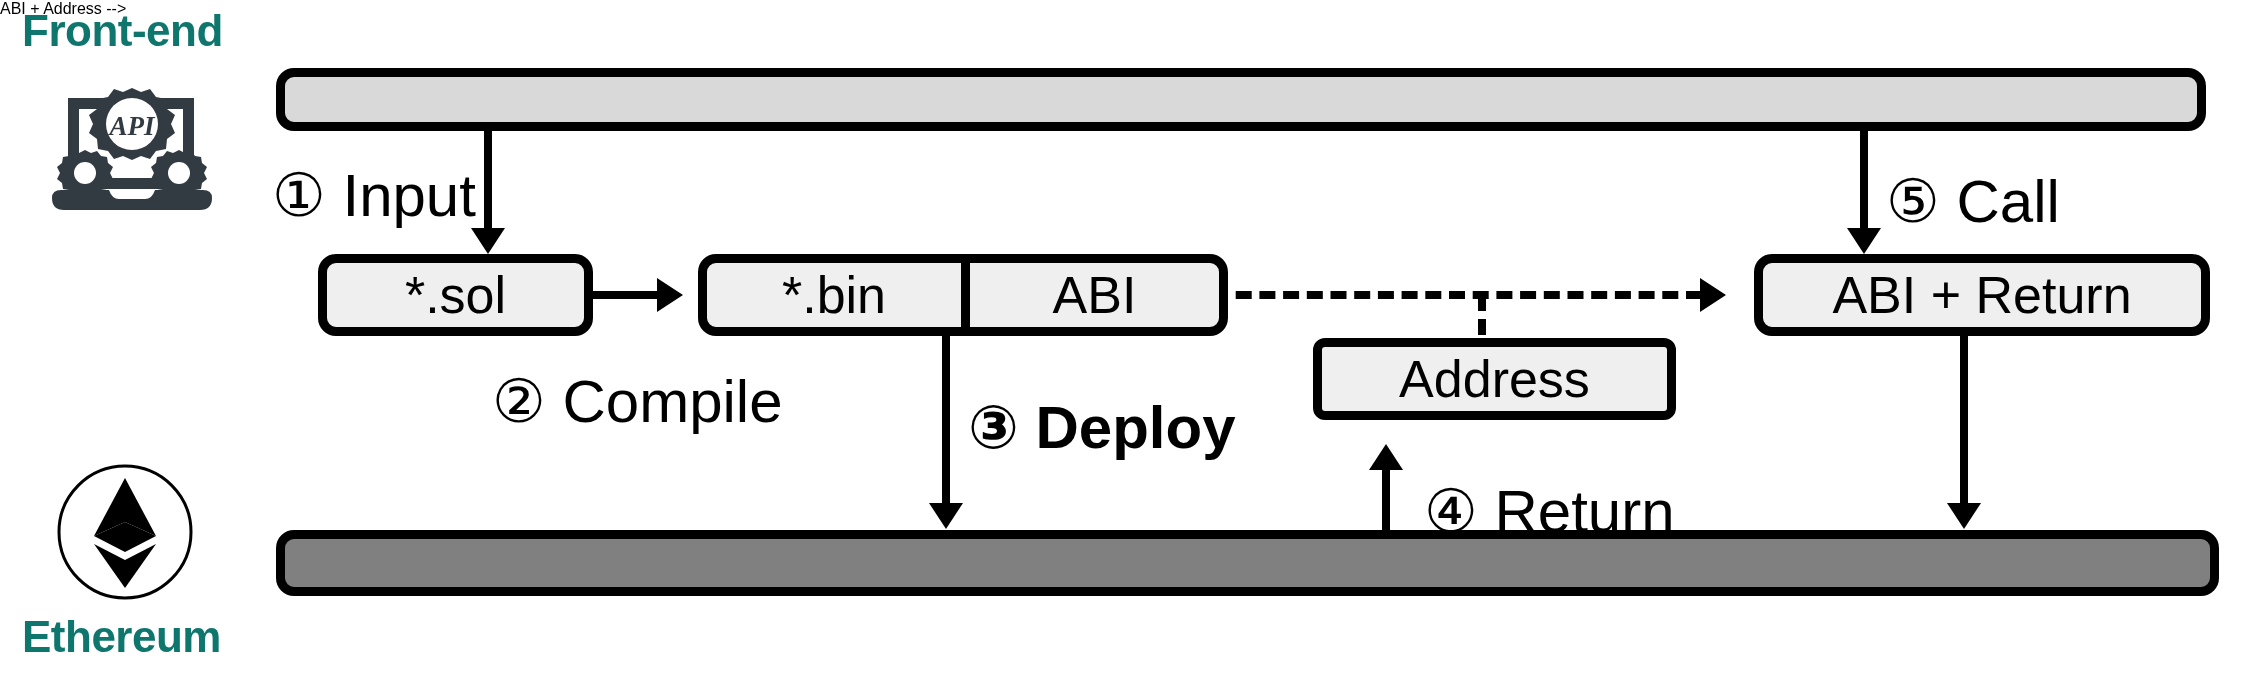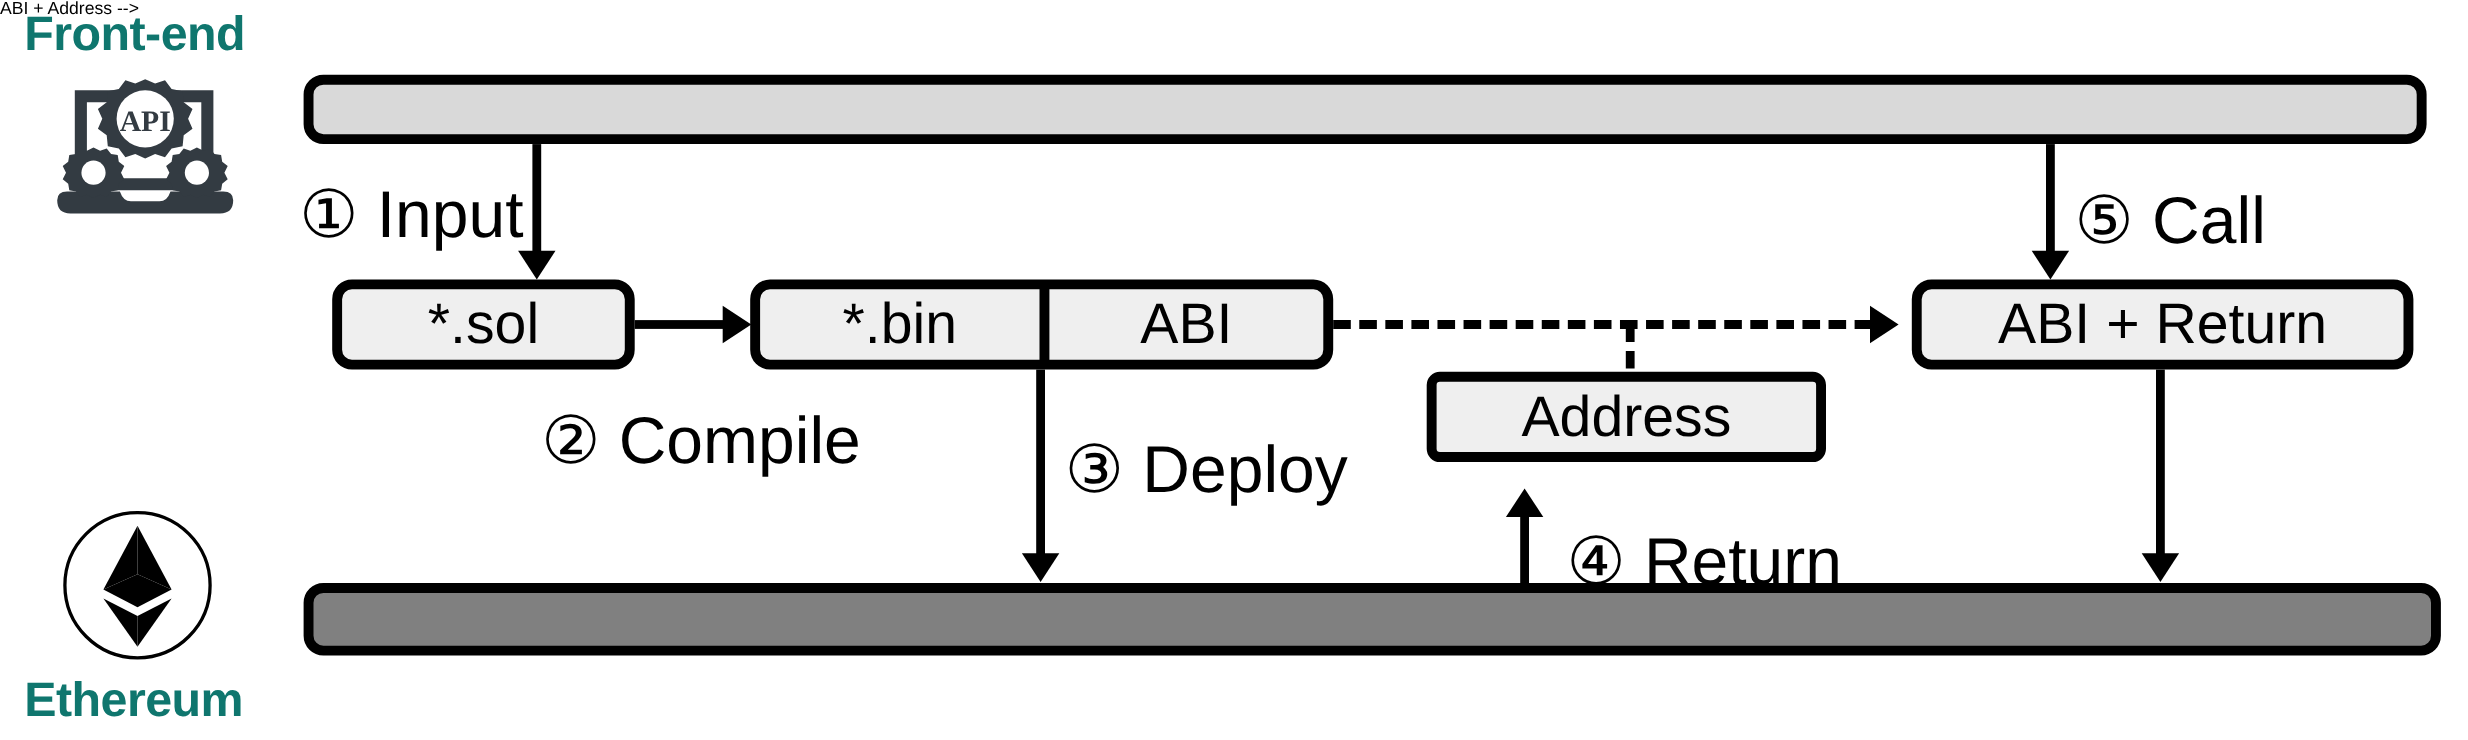--- a/index.html
+++ b/index.html
@@ -24,21 +24,21 @@
     font-weight: bold;
     font-size: 44px;
     color: #0f766e;
     letter-spacing: -0.5px;
     white-space: nowrap;
   }
   #label-frontend { left: 22px; top: 6px; }
   #label-ethereum { left: 22px; top: 612px; }
 
   
-  #icon-api   { left: 42px;  top: 62px;  width: 180px; height: 140px; }
+  #icon-api   { left: 42px;  top: 78px;  width: 180px; height: 140px; font-style: italic; }
   #icon-eth   { left: 55px;  top: 462px; width: 140px; height: 140px; }
 
   
   .lane {
     border: 9px solid #000000;
     border-radius: 18px;
     box-sizing: border-box;
   }
   #lane-frontend {
     left: 276px; top: 68px;
@@ -56,20 +56,21 @@
     border: 9px solid #000000;
     border-radius: 18px;
     background: #efefef;
     box-sizing: border-box;
     display: flex;
     align-items: center;
     justify-content: center;
     color: #000000;
     font-size: 52px;
     white-space: nowrap;
+    margin-left: 16px;
   }
   #node-sol        { left: 302px;  top: 254px; width: 275px; height: 82px; }
   #node-bin        { left: 682px;  top: 254px; width: 268px; height: 82px;
                      border-top-right-radius: 0; border-bottom-right-radius: 0;
                      border-right-width: 5px; }
   #node-abi        { left: 950px;  top: 254px; width: 262px; height: 82px;
                      border-top-left-radius: 0; border-bottom-left-radius: 0;
                      border-left-width: 4px; }
   #node-address    { left: 1297px; top: 338px; width: 363px; height: 82px; border-radius: 12px; }
   #node-abiaddress { left: 1738px; top: 254px; width: 456px; height: 82px; }
@@ -104,21 +105,21 @@
   }
 
   
   .step-label {
     font-size: 60px;
     color: #000000;
     white-space: nowrap;
   }
   #step-1 { left: 272px;  top: 160px; }
   #step-2 { left: 492px;  top: 366px; text-align: center; }
-  #step-3 { left: 968px;  top: 392px; }
+  #step-3 { left: 968px;  top: 392px; font-weight: bold; }
   #step-4 { left: 1424px; top: 476px; }
   #step-5 { left: 1886px; top: 166px; }
 </style>
 </head>
 <body>
 
 <div id="stage">
 
   
   <div class="abs side-label" id="label-frontend">Front-end</div>

